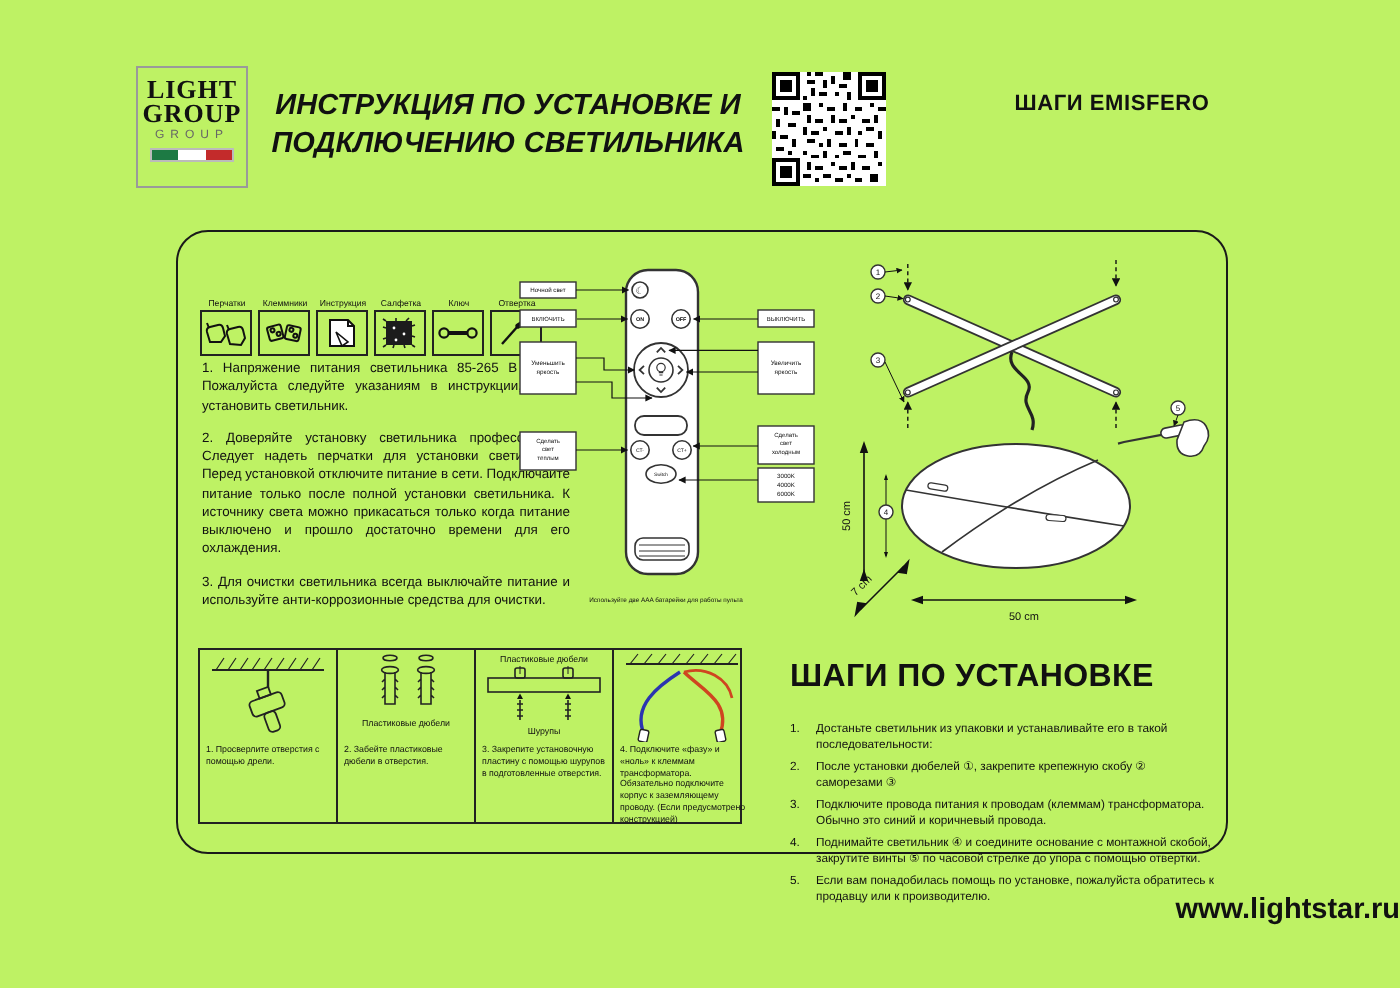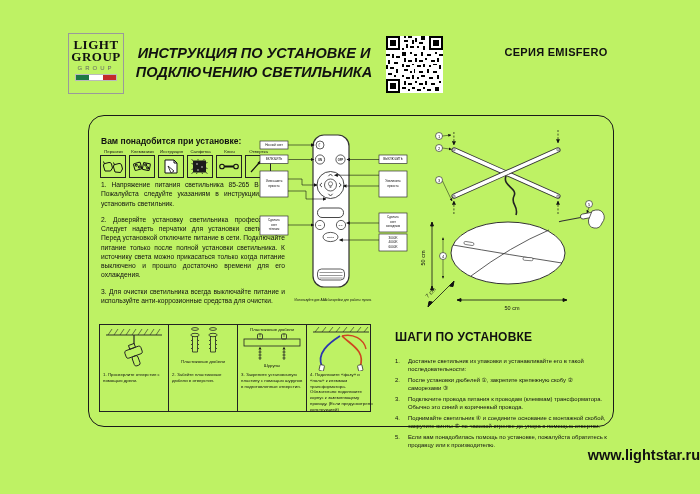--- a/index.html
+++ b/index.html
@@ -34,21 +34,21 @@
   #warns p{margin:0 0 7px 0;}
 
   
   #pict{left:10px;top:208px;width:272px;height:88px;border:1px solid #222;display:flex;box-sizing:border-box;}
   .pcell{flex:1;border-right:1px solid #222;position:relative;box-sizing:border-box;}
   .pcell:last-child{border-right:none;}
   .pcap{position:absolute;left:3px;right:2px;top:47px;font-size:4.4px;line-height:1.32;}
 
   
   #steps{left:306px;top:214px;width:212px;}
-  #steps h3{margin:0 0 13px 0;font-size:12px;letter-spacing:.2px;}
+  #steps h3{margin:0 0 13px 0;font-size:16px;letter-spacing:.2px;}
   .srow{display:flex;font-size:5.9px;line-height:1.4;margin-bottom:2.5px;}
   .srow .sn{width:13px;flex:none;}
   .srow .st{flex:1;}
 
   #footer{left:0;top:447px;width:700px;text-align:right;font-weight:bold;font-size:14.5px;}
 
   
   svg text{font-family:"Liberation Sans","DejaVu Sans",sans-serif;fill:#111;}
   .tm{text-anchor:middle;}
 </style>
@@ -150,26 +150,25 @@
         <rect x="11" y="27" width="1" height="1"></rect>
         <rect x="13" y="26" width="2" height="1"></rect>
         <rect x="16" y="27" width="2" height="1"></rect>
       <rect x="19" y="26" width="1" height="1"></rect>
         <rect x="21" y="27" width="2" height="1"></rect>
         <rect x="25" y="26" width="2" height="2"></rect>
     </g>
   </svg>
 
   <div class="abs" id="serart">
-    <div id="series">СЕРИЯ EMISFERO</div>
+    <div id="series">ШАГИ EMISFERO</div>
   </div>
 
   <div class="abs" id="mainbox">
 
-    <div class="abs" id="tools-title">Вам понадобится при установке:</div>
     <div class="abs" id="tools-row">
       <div class="tool">
         <div class="tl">Перчатки</div>
         <div class="tb">
             <svg width="22" height="17" viewBox="0 0 22 17">
           <g fill="none" stroke="#111" stroke-width="1">
             <path d="M3,13 L1.5,8 q-.5,-2 1.5,-2.5 l4,-1 q2,-.4 2.5,1.5 l1,4 -2,3 z"></path>
                 <path d="M2.5,6 l-1,-2.5"></path>
             <path d="M13,14 l-1.5,-5 q-.5,-2 1.5,-2.5 l4,-1 q2,-.4 2.5,1.5 l1,4 -2,3.5 z"></path>
                 <path d="M12.5,7 l-1,-2.5"></path>

